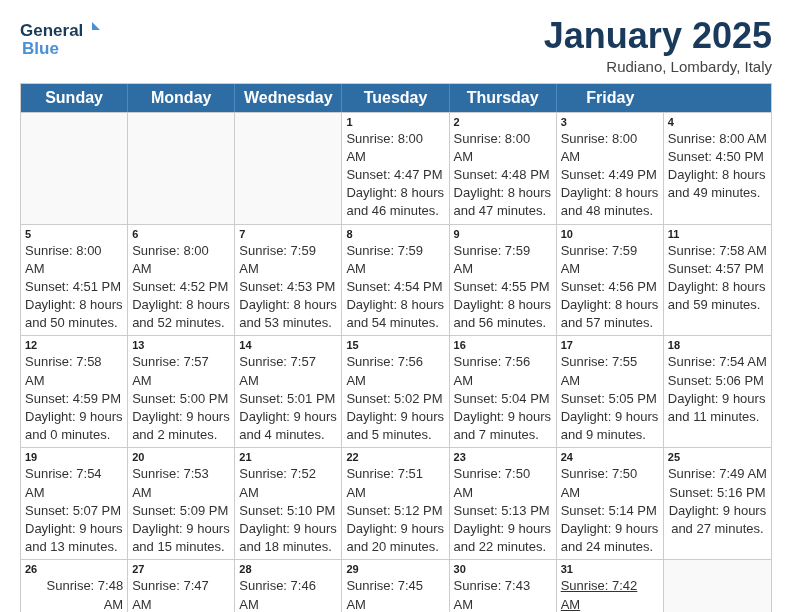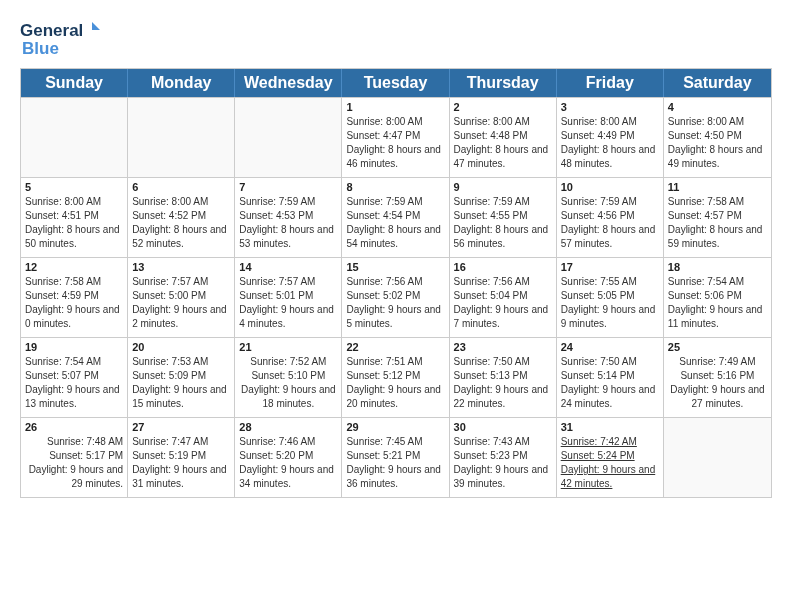--- a/index.html
+++ b/index.html
@@ -89,48 +89,51 @@
     .cal-cell.empty {
       background: #f9f9f9;
     }
     .day-number {
       font-size: 11px;
       font-weight: bold;
       color: #222;
       margin-bottom: 2px;
     }
     .day-info {
-      font-size: 10px;
+      font-size: 13px;
       color: #333;
       line-height: 1.4;
     }
   </style>
 </head>
 <body>
 
 <div class="page">
   <div class="header">
     <div class="logo">
   <svg width="80" height="44" viewBox="0 0 80 44">
     <text x="0" y="20" font-size="17" font-weight="bold" font-family="Arial,sans-serif" fill="#1a3a5c">General</text>
     <text x="2" y="38" font-size="17" font-weight="bold" font-family="Arial,sans-serif" fill="#4a90d9">Blue</text>
     <polygon points="72,6 80,14 72,14" fill="#4a90d9"></polygon>
   </svg>
 </div>
+    <div class="title-block">
+      <div class="calendar-title">January 2025</div>
+      <div class="calendar-subtitle">Rudiano, Lombardy, Italy</div>
+    </div>
   </div>
 
   <div class="calendar">
     <div class="cal-header-row">
     <div class="cal-header-cell">Sunday</div>
         <div class="cal-header-cell">Monday</div>
         <div class="cal-header-cell">Wednesday</div>
         <div class="cal-header-cell">Tuesday</div>
         <div class="cal-header-cell">Thursday</div>
         <div class="cal-header-cell">Friday</div>
-        <div class="cal-header-cell">Saturday</div>
       </div>
     <div class="cal-body">
     <div class="cal-row">
           <div class="cal-cell empty"></div>
           <div class="cal-cell empty"></div>
           <div class="cal-cell empty"></div>
           <div class="cal-cell">
             <div class="day-number">1</div>
             <div class="day-info" style="white-space: pre-line;">Sunrise: 8:00 AM
 Sunset: 4:47 PM
@@ -251,21 +254,21 @@
 Daylight: 9 hours and 13 minutes.</div>
           </div>
           <div class="cal-cell">
             <div class="day-number">20</div>
             <div class="day-info" style="white-space: pre-line;">Sunrise: 7:53 AM
 Sunset: 5:09 PM
 Daylight: 9 hours and 15 minutes.</div>
           </div>
           <div class="cal-cell">
             <div class="day-number">21</div>
-            <div class="day-info" style="white-space: pre-line; text-align: center;">Sunrise: 7:52 AM
+            <div class="day-info" style="white-space: pre-line;">Sunrise: 7:52 AM
 Sunset: 5:10 PM
 Daylight: 9 hours and 18 minutes.</div>
           </div>
           <div class="cal-cell">
             <div class="day-number">22</div>
             <div class="day-info" style="white-space: pre-line;">Sunrise: 7:51 AM
 Sunset: 5:12 PM
 Daylight: 9 hours and 20 minutes.</div>
           </div>
           <div class="cal-cell">

